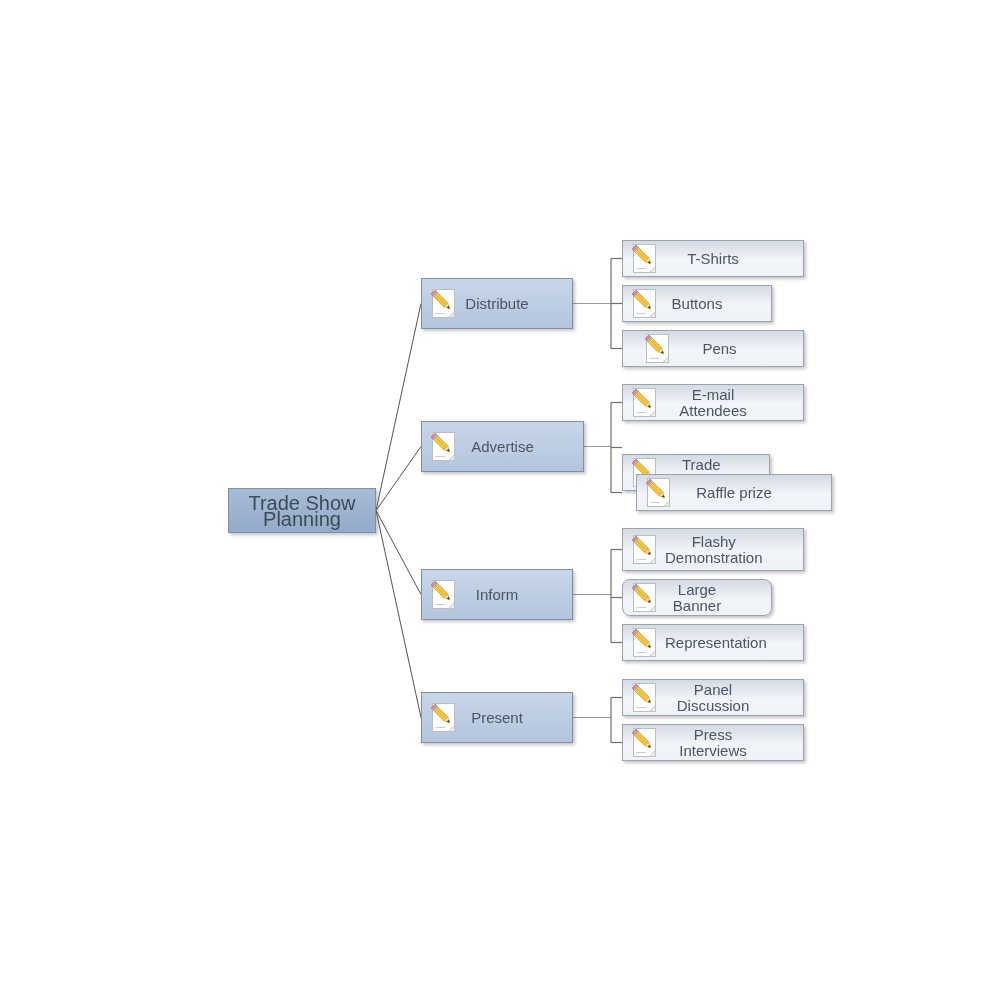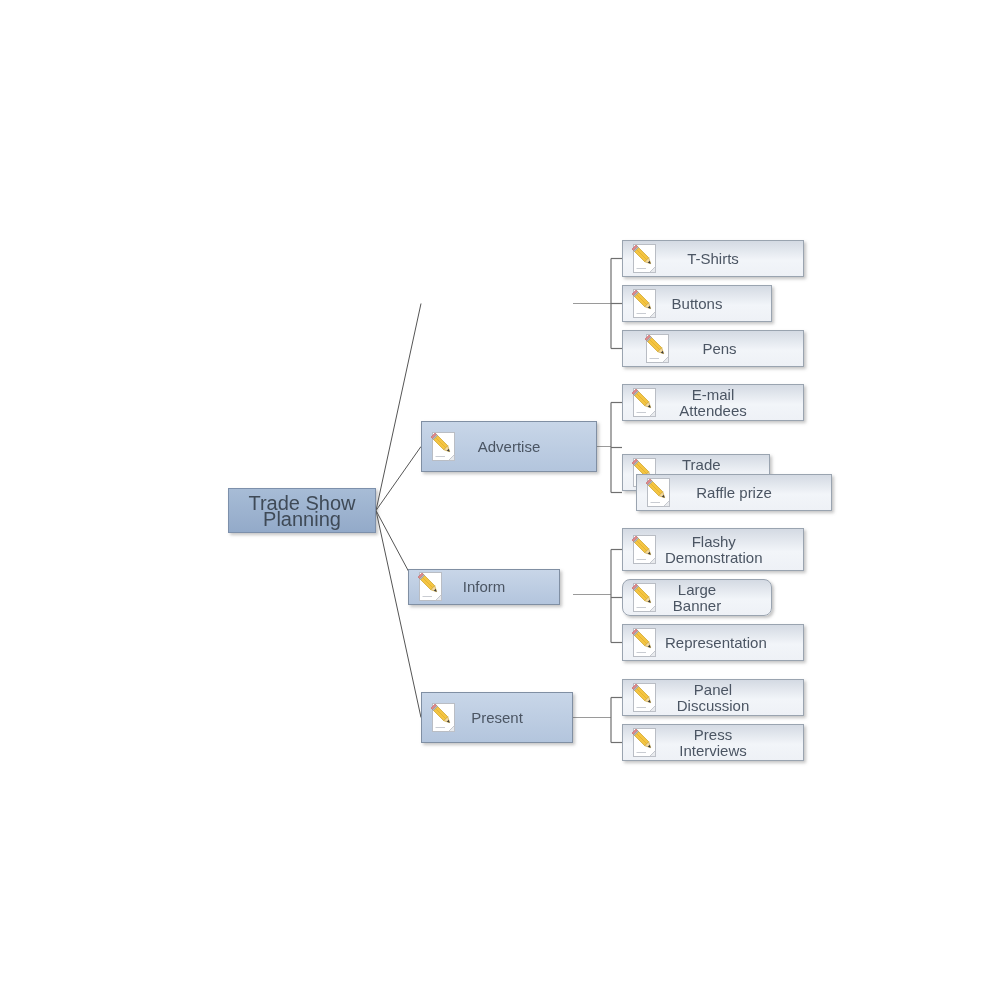--- a/index.html
+++ b/index.html
@@ -99,20 +99,39 @@
       <polyline points="611,597.5 622,597.5" fill="none" stroke="#6f6f6f" stroke-width="1.2"></polyline>
       <polyline points="611,642.5 622,642.5" fill="none" stroke="#6f6f6f" stroke-width="1.2"></polyline>
       <polyline points="573,717.5 611,717.5" fill="none" stroke="#9a9a9a" stroke-width="1.2"></polyline>
       <polyline points="611,697.5 611,742.5" fill="none" stroke="#6f6f6f" stroke-width="1.2"></polyline>
       <polyline points="611,697.5 622,697.5" fill="none" stroke="#6f6f6f" stroke-width="1.2"></polyline>
       <polyline points="611,742.5 622,742.5" fill="none" stroke="#6f6f6f" stroke-width="1.2"></polyline>
     </svg>
 <div class="node lvl0" style="left: 228px; top: 488px; width: 148px; height: 45px;">
       <span class="node-label">Trade Show Planning</span>
     </div>
+    <div class="node lvl1" style="left: 421px; top: 278px; width: 152px; height: 51px;">
+      <span class="icon-box">
+        <svg width="28" height="34" viewBox="0 0 28 34">
+          <rect x="2.5" y="2.5" width="22" height="28" fill="#ffffff" stroke="#b9bdc4" stroke-width="1"></rect>
+          <path d="M24.5 24.5 L24.5 30.5 L18.5 30.5 Z" fill="#e9ebee" stroke="#b9bdc4" stroke-width="0.8"></path>
+          <line x1="5.5" y1="26.5" x2="15" y2="26.5" stroke="#c9ccd2" stroke-width="1"></line>
+          <g transform="rotate(-45 14 16)">
+            <rect x="11.2" y="1.5" width="5.6" height="17" fill="#f5c542" stroke="#c9a02a" stroke-width="0.7"></rect>
+            <line x1="14" y1="2" x2="14" y2="18" stroke="#e0af2c" stroke-width="0.7"></line>
+            <rect x="11.2" y="0.5" width="5.6" height="2.2" fill="#e2868a" stroke="#bd6a6e" stroke-width="0.6"></rect>
+            <rect x="11.2" y="2.7" width="5.6" height="1.3" fill="#b8bcc2" stroke="#95999f" stroke-width="0.5"></rect>
+            <path d="M11.2 18.5 L14 24 L16.8 18.5 Z" fill="#f3d9a2" stroke="#c9a02a" stroke-width="0.6"></path>
+            <path d="M12.6 21.3 L14 24 L15.4 21.3 Z" fill="#3d3d3d"></path>
+          </g>
+        </svg>
+      </span>
+      <span class="node-label">Distribute</span>
+      <span class="icon-box" style="visibility: hidden;"></span>
+    </div>
     <div class="node lvl2" style="left: 622px; top: 240px; width: 182px; height: 37px;">
       <span class="icon-box">
         <svg width="28" height="34" viewBox="0 0 28 34">
           <rect x="2.5" y="2.5" width="22" height="28" fill="#ffffff" stroke="#b9bdc4" stroke-width="1"></rect>
           <path d="M24.5 24.5 L24.5 30.5 L18.5 30.5 Z" fill="#e9ebee" stroke="#b9bdc4" stroke-width="0.8"></path>
           <line x1="5.5" y1="26.5" x2="15" y2="26.5" stroke="#c9ccd2" stroke-width="1"></line>
           <g transform="rotate(-45 14 16)">
             <rect x="11.2" y="1.5" width="5.6" height="17" fill="#f5c542" stroke="#c9a02a" stroke-width="0.7"></rect>
             <line x1="14" y1="2" x2="14" y2="18" stroke="#e0af2c" stroke-width="0.7"></line>
             <rect x="11.2" y="0.5" width="5.6" height="2.2" fill="#e2868a" stroke="#bd6a6e" stroke-width="0.6"></rect>
@@ -156,21 +175,21 @@
             <rect x="11.2" y="0.5" width="5.6" height="2.2" fill="#e2868a" stroke="#bd6a6e" stroke-width="0.6"></rect>
             <rect x="11.2" y="2.7" width="5.6" height="1.3" fill="#b8bcc2" stroke="#95999f" stroke-width="0.5"></rect>
             <path d="M11.2 18.5 L14 24 L16.8 18.5 Z" fill="#f3d9a2" stroke="#c9a02a" stroke-width="0.6"></path>
             <path d="M12.6 21.3 L14 24 L15.4 21.3 Z" fill="#3d3d3d"></path>
           </g>
         </svg>
       </span>
       <span class="node-label">Pens</span>
       <span class="icon-box" style="visibility: hidden;"></span>
     </div>
-    <div class="node lvl1" style="left: 421px; top: 421px; width: 176px; height: 51px;">
+    <div class="node lvl1" style="left: 421px; top: 421px; width: 163px; height: 51px;">
       <span class="icon-box">
         <svg width="28" height="34" viewBox="0 0 28 34">
           <rect x="2.5" y="2.5" width="22" height="28" fill="#ffffff" stroke="#b9bdc4" stroke-width="1"></rect>
           <path d="M24.5 24.5 L24.5 30.5 L18.5 30.5 Z" fill="#e9ebee" stroke="#b9bdc4" stroke-width="0.8"></path>
           <line x1="5.5" y1="26.5" x2="15" y2="26.5" stroke="#c9ccd2" stroke-width="1"></line>
           <g transform="rotate(-45 14 16)">
             <rect x="11.2" y="1.5" width="5.6" height="17" fill="#f5c542" stroke="#c9a02a" stroke-width="0.7"></rect>
             <line x1="14" y1="2" x2="14" y2="18" stroke="#e0af2c" stroke-width="0.7"></line>
             <rect x="11.2" y="0.5" width="5.6" height="2.2" fill="#e2868a" stroke="#bd6a6e" stroke-width="0.6"></rect>
             <rect x="11.2" y="2.7" width="5.6" height="1.3" fill="#b8bcc2" stroke="#95999f" stroke-width="0.5"></rect>
@@ -232,21 +251,21 @@
             <rect x="11.2" y="0.5" width="5.6" height="2.2" fill="#e2868a" stroke="#bd6a6e" stroke-width="0.6"></rect>
             <rect x="11.2" y="2.7" width="5.6" height="1.3" fill="#b8bcc2" stroke="#95999f" stroke-width="0.5"></rect>
             <path d="M11.2 18.5 L14 24 L16.8 18.5 Z" fill="#f3d9a2" stroke="#c9a02a" stroke-width="0.6"></path>
             <path d="M12.6 21.3 L14 24 L15.4 21.3 Z" fill="#3d3d3d"></path>
           </g>
         </svg>
       </span>
       <span class="node-label">Raffle prize</span>
       <span class="icon-box" style="visibility: hidden;"></span>
     </div>
-    <div class="node lvl1" style="left: 408px; top: 569px; width: 152px; height: 36px;">
+    <div class="node lvl1" style="left: 421px; top: 569px; width: 152px; height: 51px;">
       <span class="icon-box">
         <svg width="28" height="34" viewBox="0 0 28 34">
           <rect x="2.5" y="2.5" width="22" height="28" fill="#ffffff" stroke="#b9bdc4" stroke-width="1"></rect>
           <path d="M24.5 24.5 L24.5 30.5 L18.5 30.5 Z" fill="#e9ebee" stroke="#b9bdc4" stroke-width="0.8"></path>
           <line x1="5.5" y1="26.5" x2="15" y2="26.5" stroke="#c9ccd2" stroke-width="1"></line>
           <g transform="rotate(-45 14 16)">
             <rect x="11.2" y="1.5" width="5.6" height="17" fill="#f5c542" stroke="#c9a02a" stroke-width="0.7"></rect>
             <line x1="14" y1="2" x2="14" y2="18" stroke="#e0af2c" stroke-width="0.7"></line>
             <rect x="11.2" y="0.5" width="5.6" height="2.2" fill="#e2868a" stroke="#bd6a6e" stroke-width="0.6"></rect>
             <rect x="11.2" y="2.7" width="5.6" height="1.3" fill="#b8bcc2" stroke="#95999f" stroke-width="0.5"></rect>

